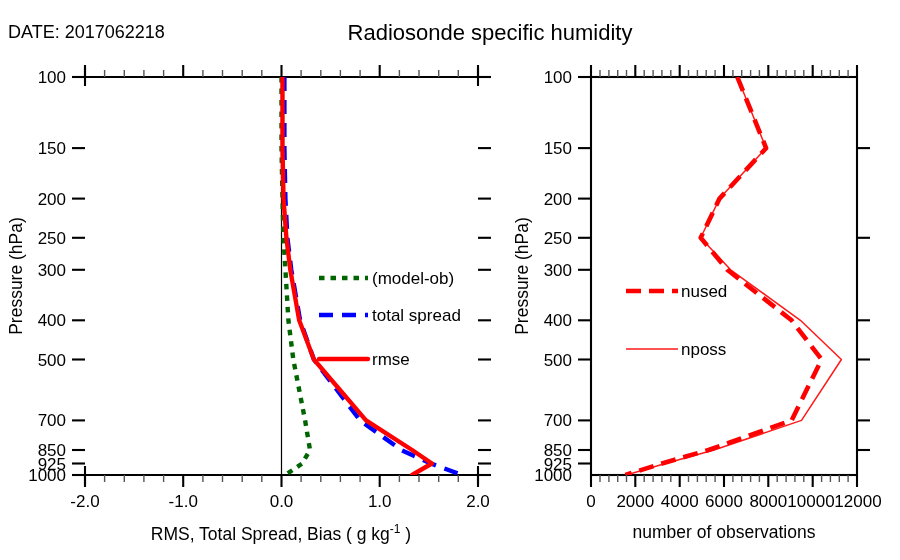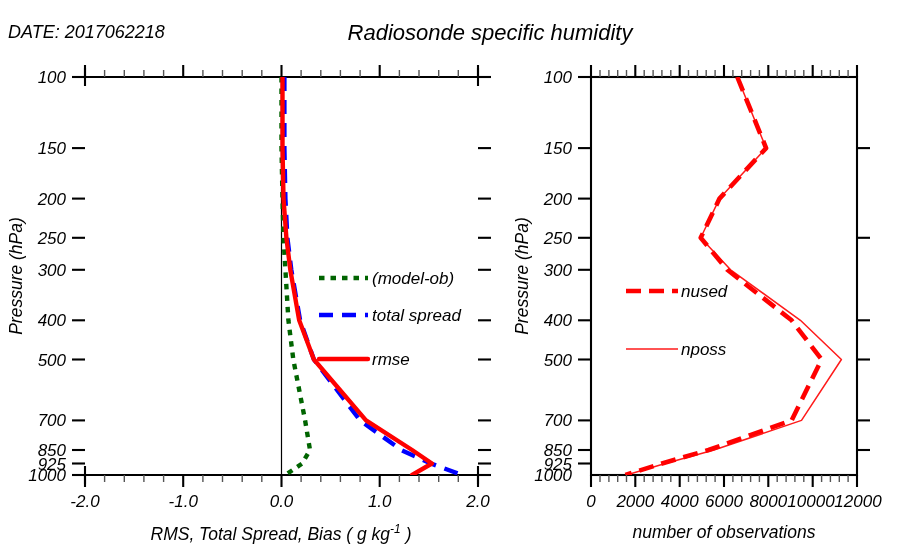--- a/index.html
+++ b/index.html
@@ -4,21 +4,21 @@
 <style>
   html,body{margin:0;padding:0;}
   body{
     width:900px;height:560px;
     background:#ffffff;
     font-family:"Liberation Sans", sans-serif;
     color:#000;
     overflow:hidden;
     position:relative;
   }
-  #root{position:absolute;left:0;top:0;width:900px;height:560px;font-style:italic;}
+  #root{position:absolute;left:0;top:0;width:900px;height:560px;}
   svg{display:block;}
   .axis-line{stroke:#000;stroke-width:2.1;fill:none;}
   .tick-major{stroke:#000;stroke-width:2.1;}
   .tick-minor{stroke:#555;stroke-width:1.4;}
   .zero-line{stroke:#000;stroke-width:1.2;}
   .lbl{font-family:"Liberation Sans",sans-serif;fill:#000;}
   .tick-lbl{font-size:17px;}
   .ax-title{font-size:17.5px;}
   .page-title{font-size:22px;}
   .date-lbl{font-size:18px;}

